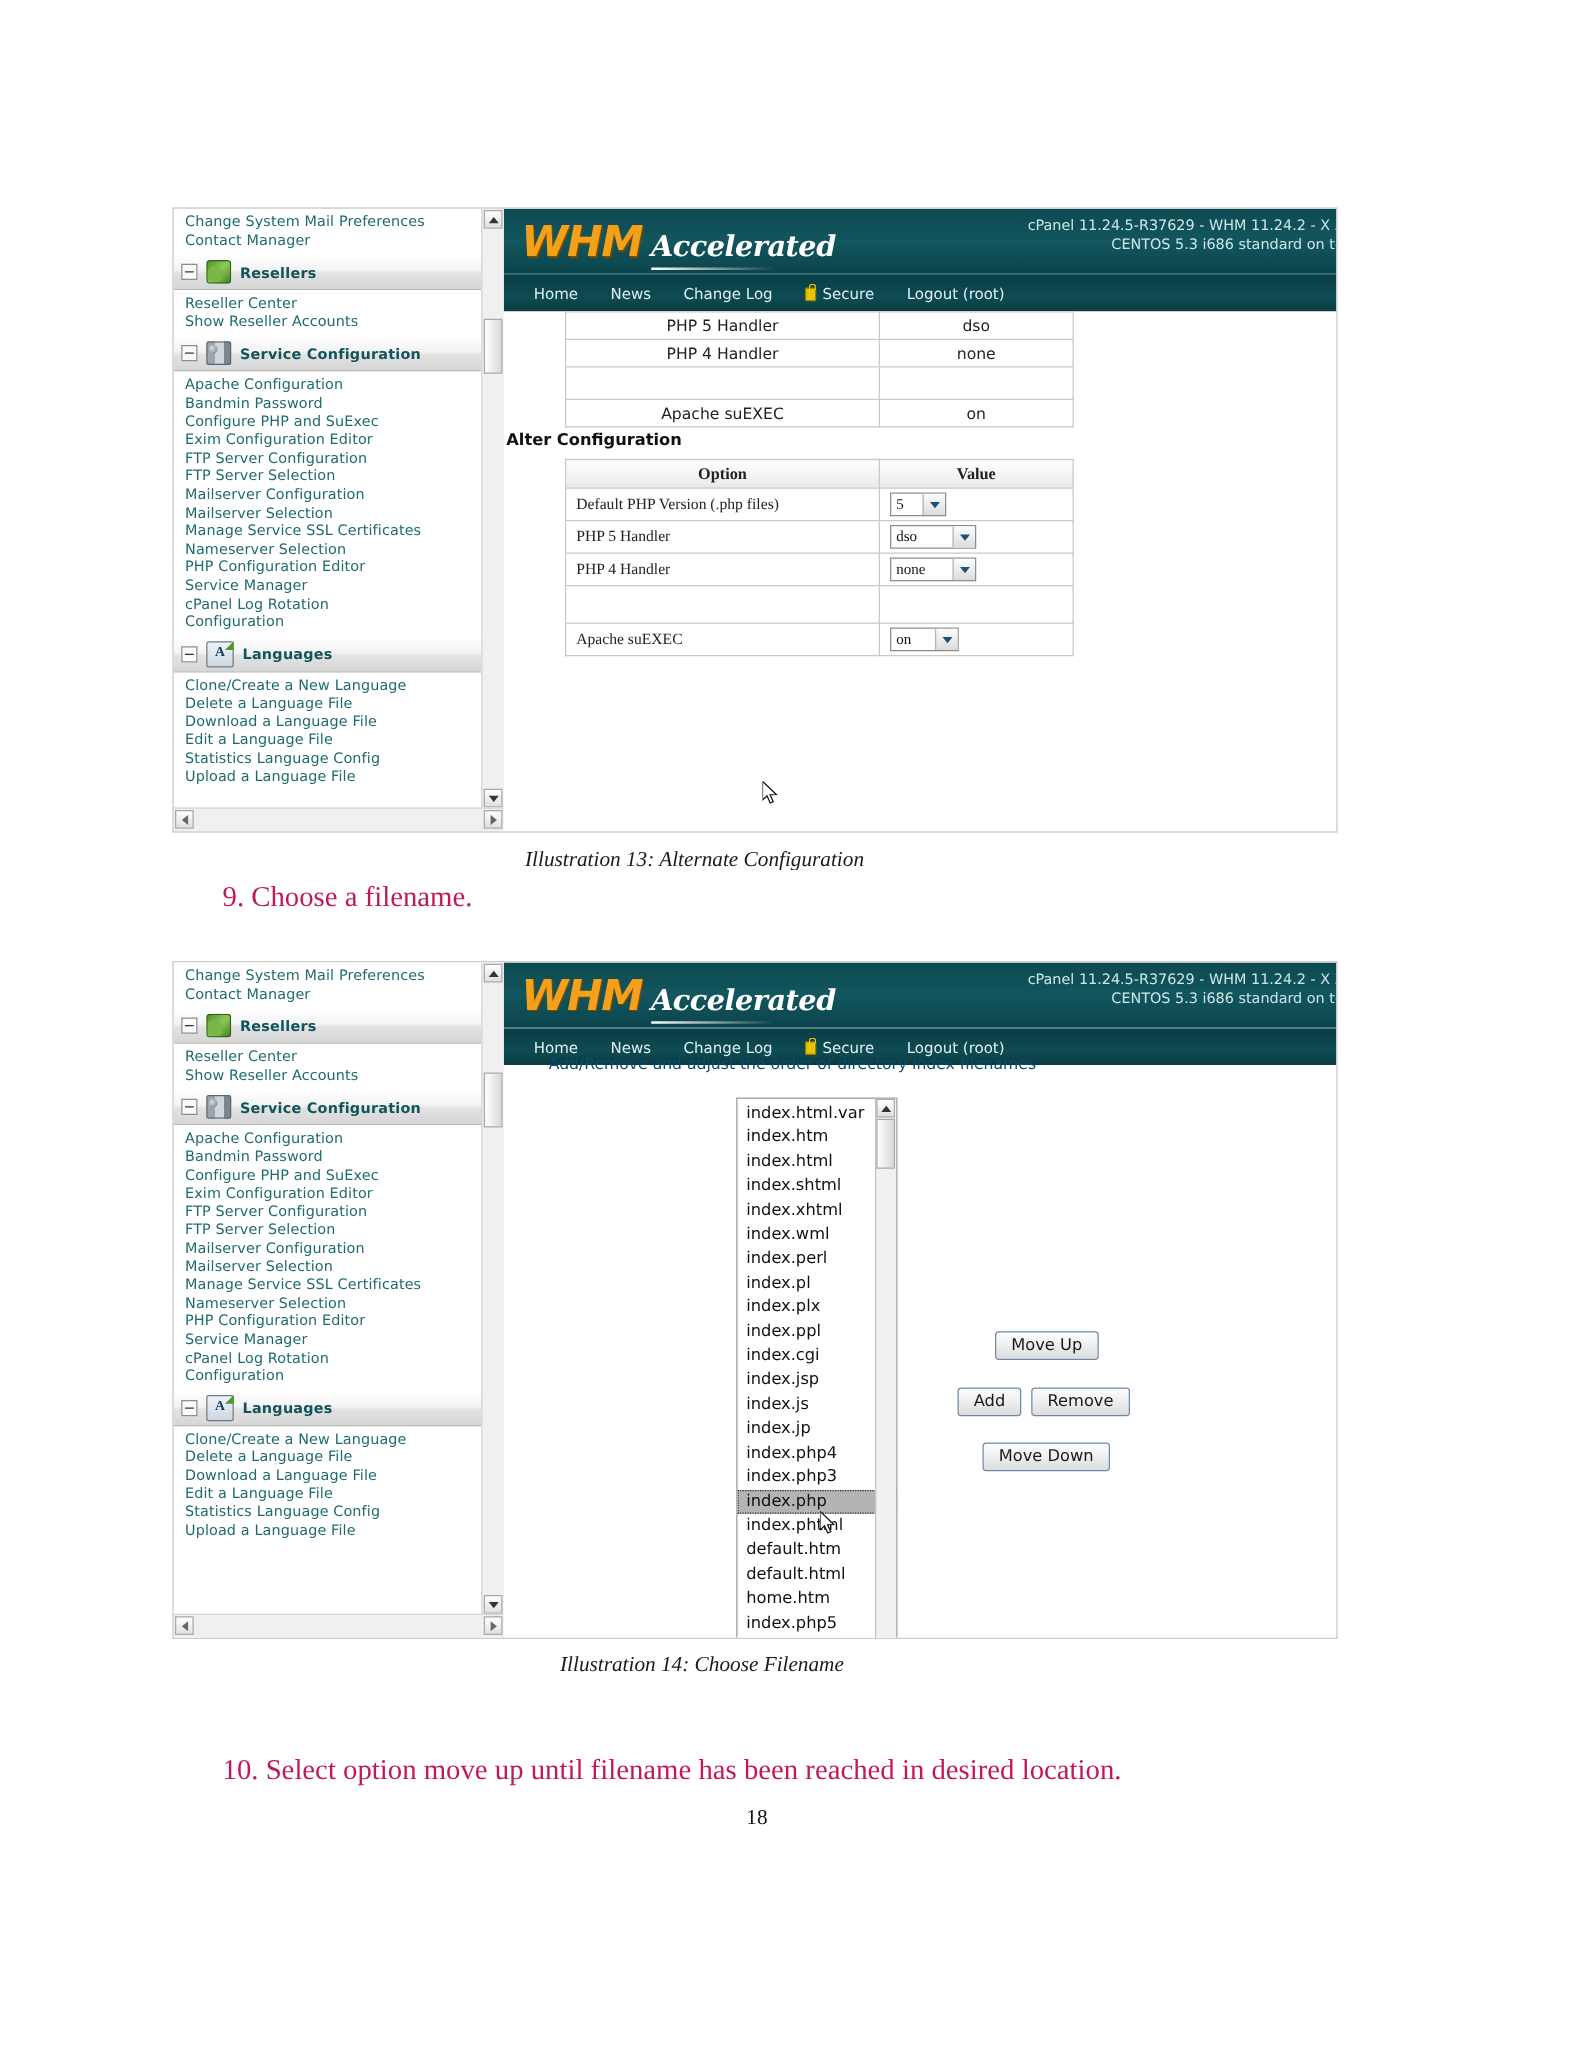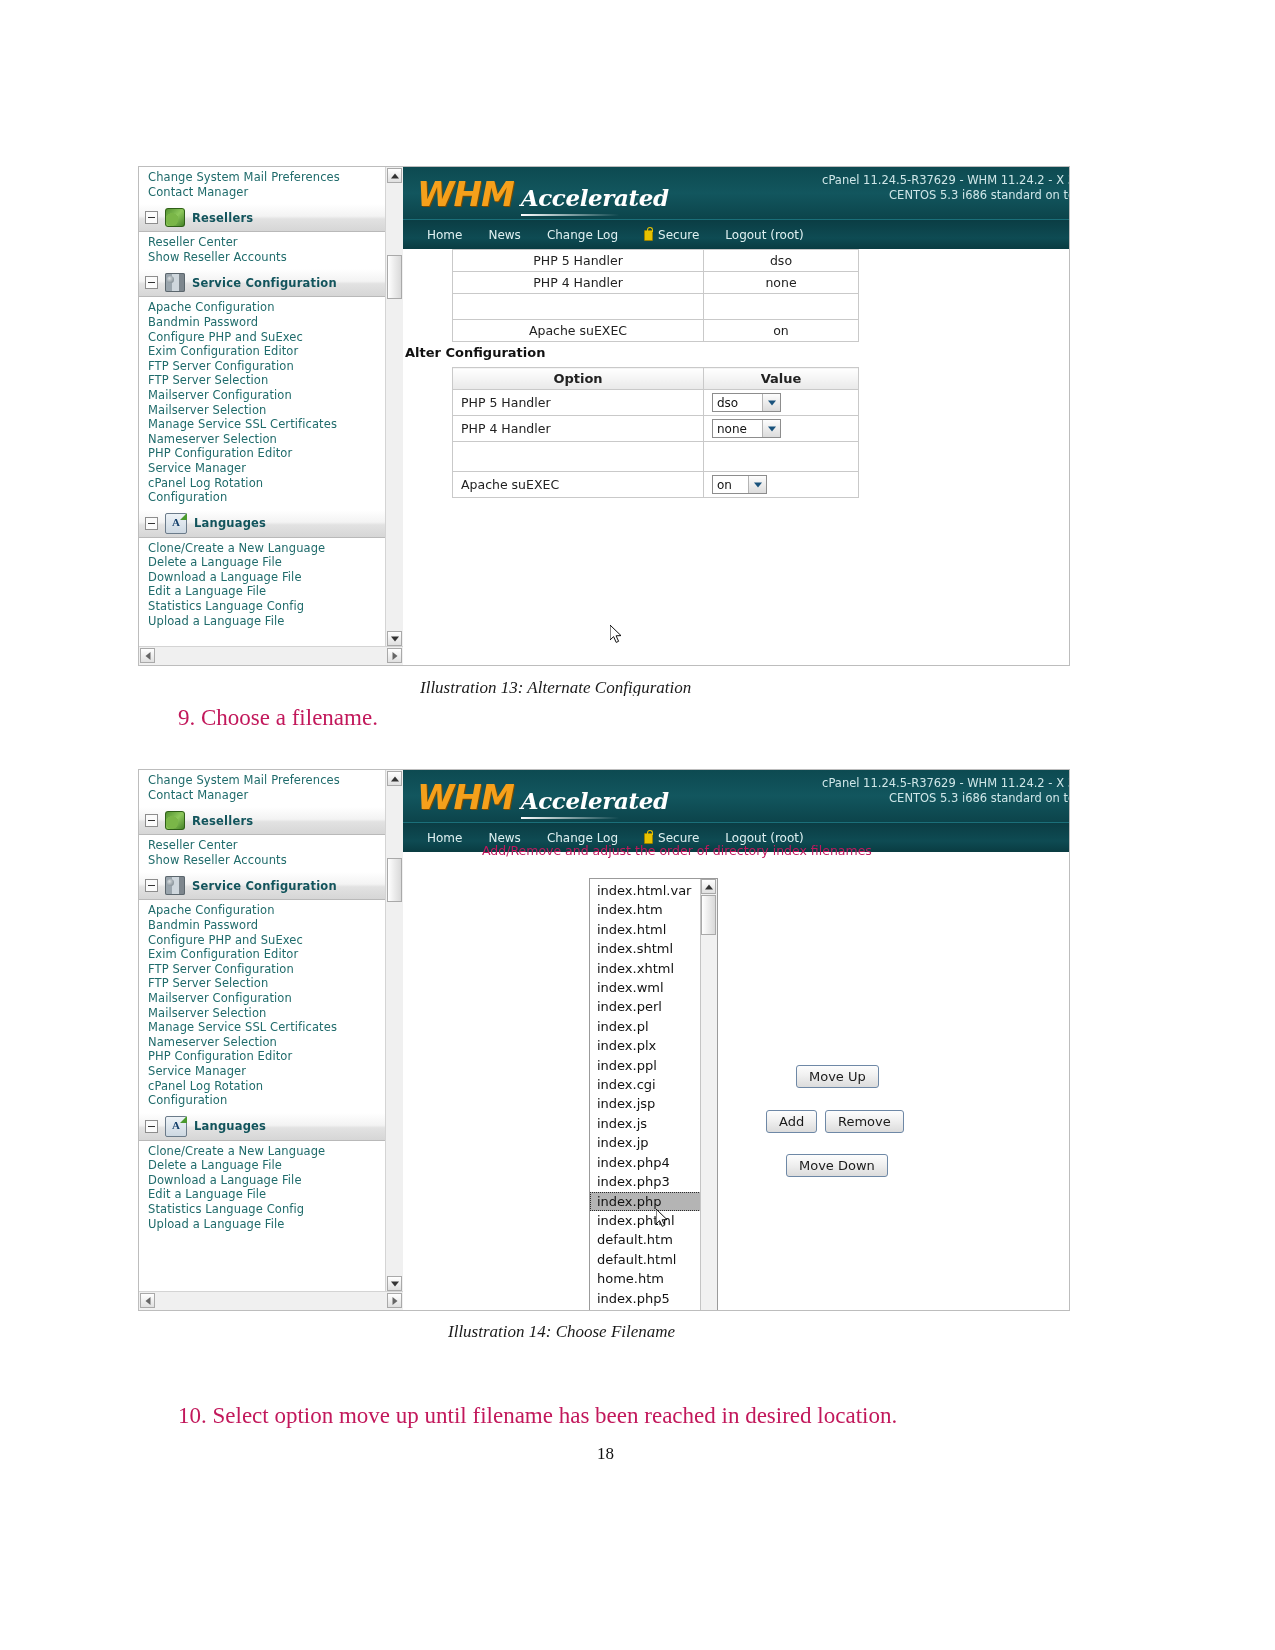--- a/index.html
+++ b/index.html
@@ -502,25 +502,34 @@
         </tr>
         <tr>
           <td class="opt-col">Apache suEXEC</td>
           <td class="val-col">on</td>
         </tr>
       </tbody>
         </table>
 
       <div class="section-title" style="position:absolute; left:2px; top:96px;">Alter Configuration</div>
 
-      <table class="cfg" style="position:absolute; left:49px; top:118px;">
+      <table class="cfg" style="position:absolute; left:49px; top:118px;font-family:Liberation Serif, serif;">
         <tbody>
             <tr>
           <th class="opt-col">Option</th>
           <th class="val-col">Value</th>
+        </tr>
+        <tr>
+          <td style="text-align:left;">Default PHP Version (.php files)</td>
+          <td class="val-col" style="text-align:left;">
+            <span class="sel" style="width:45px;">
+              <span>5</span>
+              <span class="arrowbox"></span>
+            </span>
+          </td>
         </tr>
         <tr>
           <td style="text-align:left;">PHP 5 Handler</td>
           <td class="val-col" style="text-align:left;">
             <span class="sel" style="width:69px;">
               <span>dso</span>
               <span class="arrowbox"></span>
             </span>
           </td>
         </tr>
@@ -665,21 +674,21 @@
           <span class="lock-icon"></span>
           <span>Secure</span>
         </span>
       <span class="item">
           <span>Logout (root)</span>
         </span>
     </div>
 
     <div class="whm-body">
 
-      <div style="position:absolute; left:36px; top:-9px; font-size:12.5px; color:#be185d; white-space:nowrap;margin-left:43px;">Add/Remove and adjust the order of directory index filenames</div>
+      <div style="position:absolute; left:36px; top:-9px; font-size:12.5px; color:#0c4a6e; white-space:nowrap;">Add/Remove and adjust the order of directory index filenames</div>
 
       <div class="listbox" style="left:186px; top:26px; width:127px; height:450px;">
         <div class="items">
           <div class="lb-item">index.html.var</div>
           <div class="lb-item">index.htm</div>
           <div class="lb-item">index.html</div>
           <div class="lb-item">index.shtml</div>
           <div class="lb-item">index.xhtml</div>
           <div class="lb-item">index.wml</div>
           <div class="lb-item">index.perl</div>

